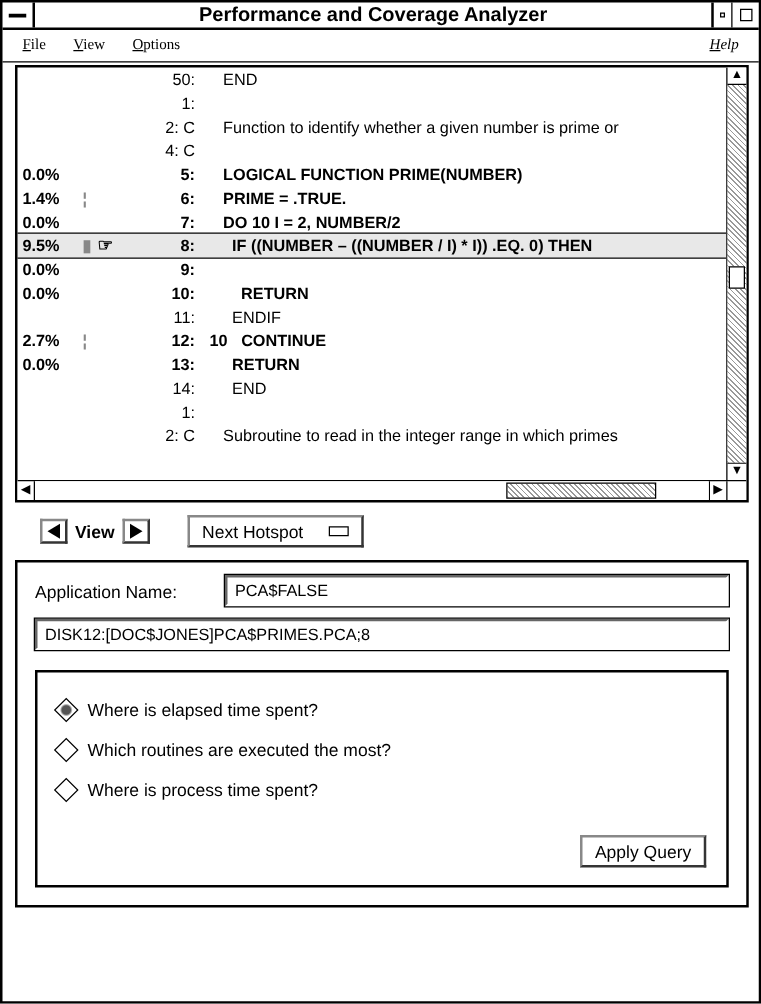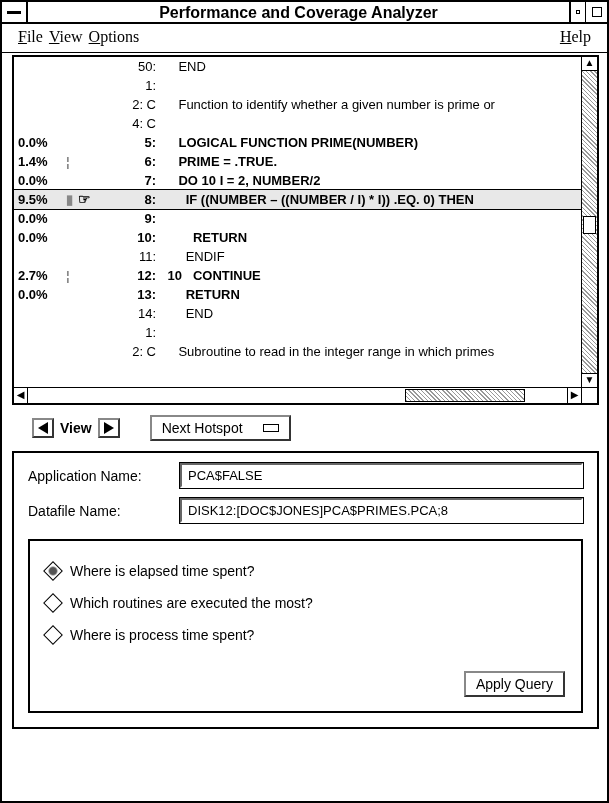--- a/index.html
+++ b/index.html
@@ -48,28 +48,28 @@
   }
   .titlebar .endbox2 {
     width: 22px;
     border-left: 1px solid #000;
     display: flex;
     align-items: center;
     justify-content: center;
   }
   .menubar {
     display: flex;
-    gap: 6px;
+    gap: 22px;
     padding: 4px 16px 6px 16px;
     border-bottom: 1px solid #000;
-    font-size: 16px;
+    font-size: 12px;
   }
   .menubar .menuitem { cursor: pointer; }
   .menubar .menuitem .ul { text-decoration: underline; }
-  .menubar .help { margin-left: auto; }
+  .menubar .help { margin-left: auto; font-style: italic; }
 
   .client {
     flex: 1;
     padding: 2px 8px 8px 10px;
     display: flex;
     flex-direction: column;
   }
 
   .code-frame {
     border: 2px solid #000;
@@ -344,21 +344,20 @@
         <span class="optionmark"></span>
       </span>
     </div>
 
     <div class="form-frame">
       <div class="formrow">
         <label>Application Name:</label>
         <div class="textfield">PCA$FALSE</div>
       </div>
       <div class="formrow">
-        <label>Datafile Name:</label>
         <div class="textfield">DISK12:[DOC$JONES]PCA$PRIMES.PCA;8</div>
       </div>
 
       <div class="qframe">
         <div class="qopt">
           <span class="diamond filled"></span>
           <span>Where is elapsed time spent?</span>
         </div>
         <div class="qopt">
           <span class="diamond"></span>

